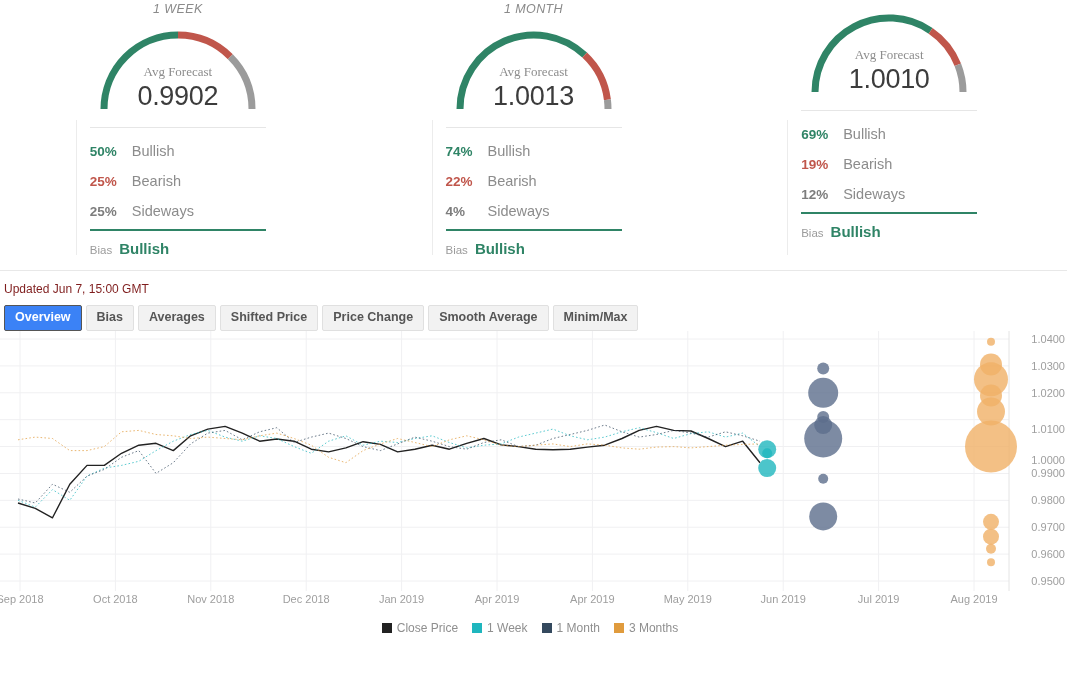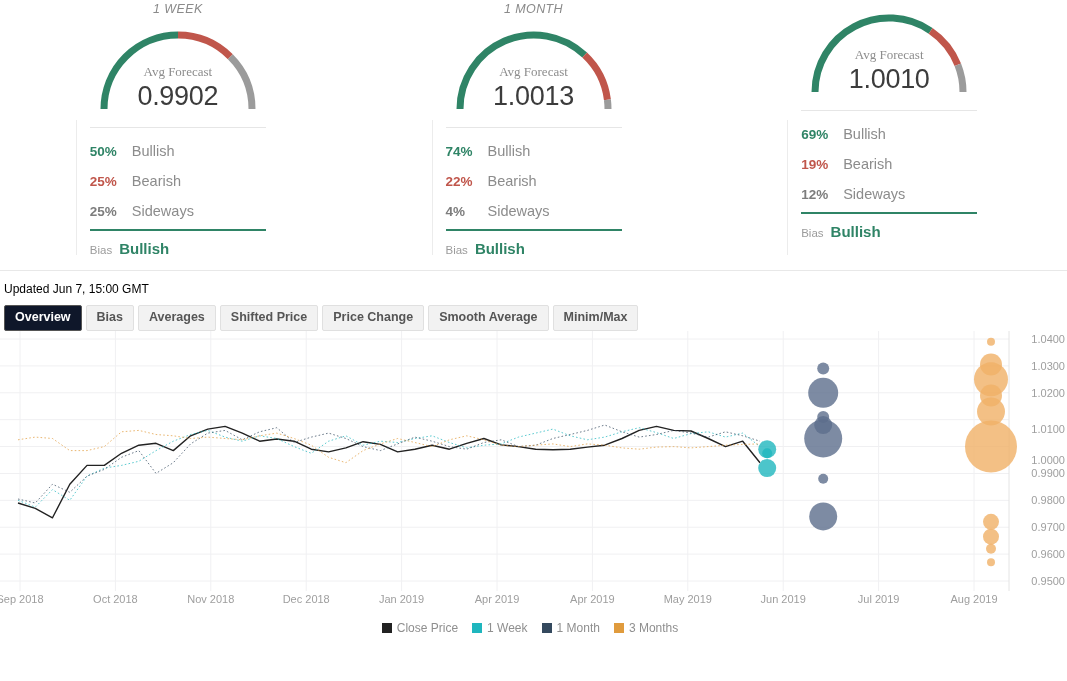--- a/index.html
+++ b/index.html
@@ -36,31 +36,31 @@
   .pct-bear{color:#c0564b;}
   .pct-side{color:#7d7d7d;}
   .stat-name{font-size:14.5px;color:#8c8c8c;}
   .bias-rule{height:2px;background:#2f8466;margin-top:3px;}
   .bias-row{padding-top:9px;display:flex;align-items:baseline;gap:7px;}
   .bias-label{font-size:11.5px;color:#9b9b9b;}
   .bias-value{font-size:15px;font-weight:bold;color:#2f8466;}
 
   .section-rule{height:1px;background:#e8e8e8;}
   .updated{
-    font-size:12px;color:#000000;padding:11px 0 0 4px;height:28px;box-sizing:border-box;
+    font-size:12px;color:#7f1d1d;padding:11px 0 0 4px;height:28px;box-sizing:border-box;
   }
 
   
   .tabs{display:flex;gap:4px;padding:6px 0 0 4px;height:32px;box-sizing:border-box;}
   .tab{
     font-size:12.5px;font-weight:bold;color:#555;background:#f2f2f2;
     border:1px solid #e0e0e0;border-radius:2px;padding:5px 10px 6px 10px;
     line-height:13px;cursor:pointer;white-space:nowrap;
   }
-  .tab.active{background:#0f172a;color:#ffffff;border-color:#555555;}
+  .tab.active{background:#3b82f6;color:#ffffff;border-color:#555555;}
 
   
   .chart-area{position:relative;width:1067px;height:305px;}
   .chart-svg{display:block;}
   .yaxis-labels{position:absolute;right:0;top:0;width:58px;height:260px;}
   .ylab{
     position:absolute;right:2px;font-size:11px;color:#9e9e9e;
     transform:translateY(-50%);white-space:nowrap;
   }
   .xaxis-labels{position:absolute;left:0;top:0;width:1067px;height:20px;}

